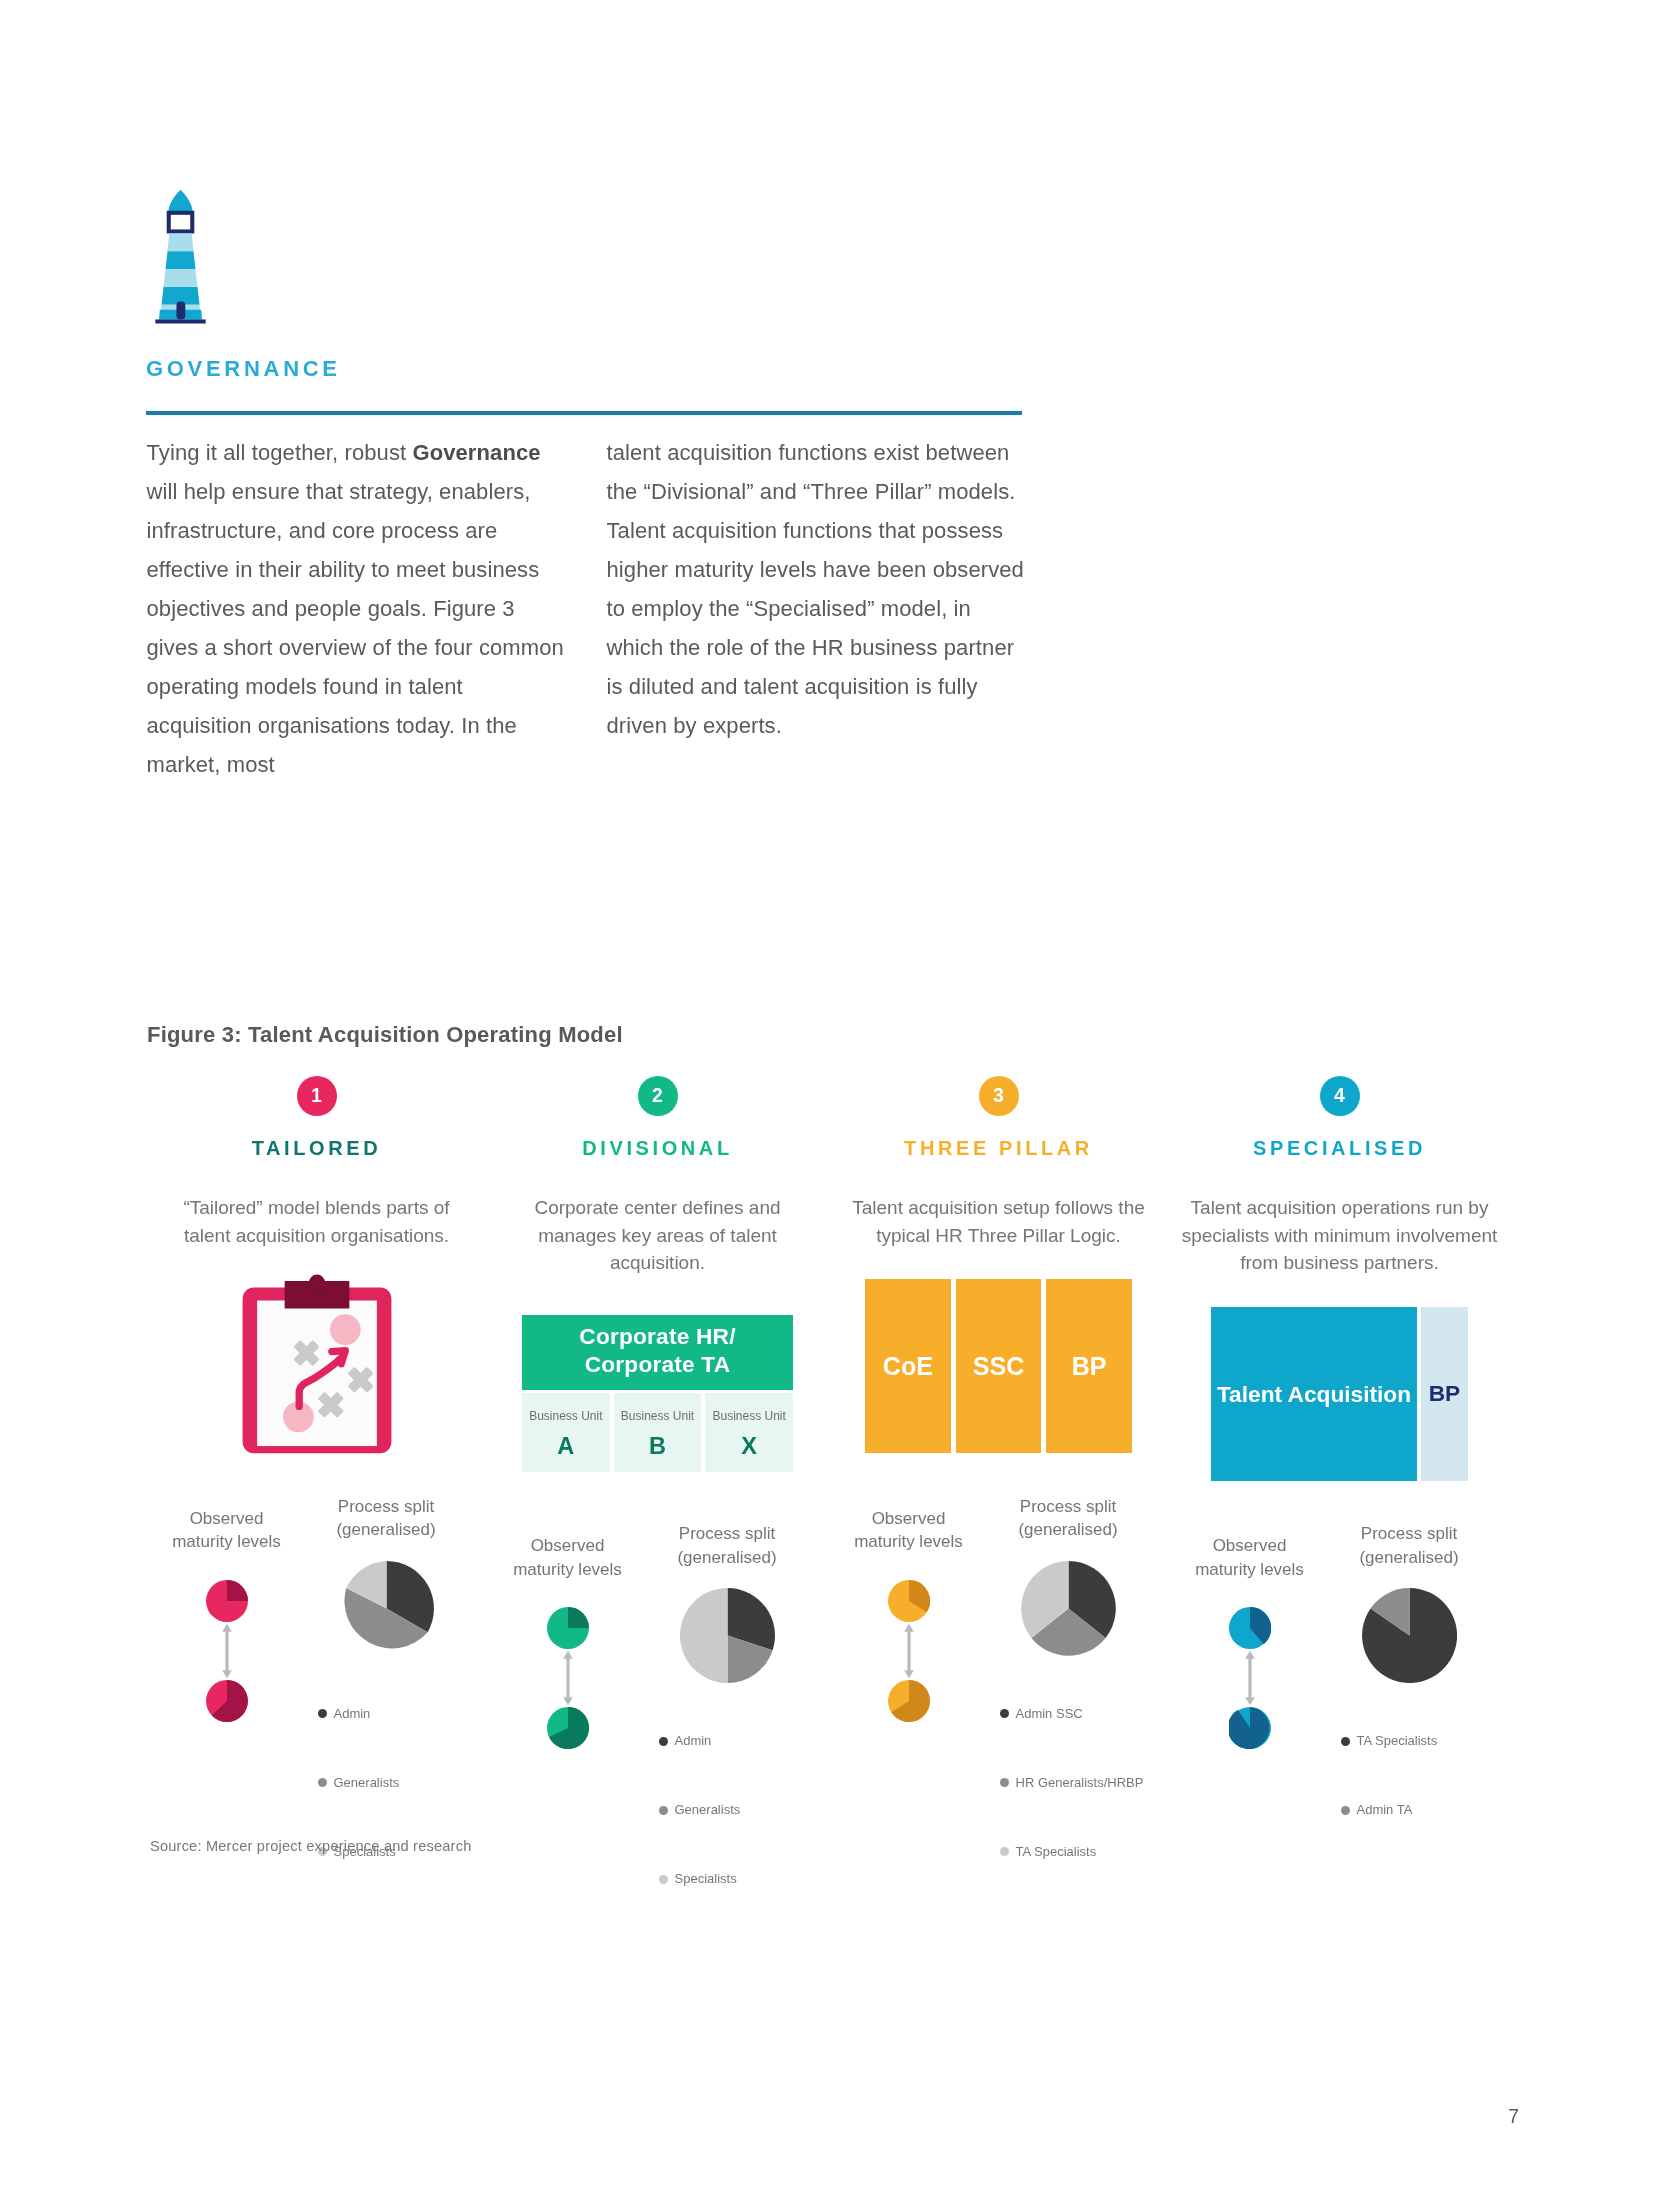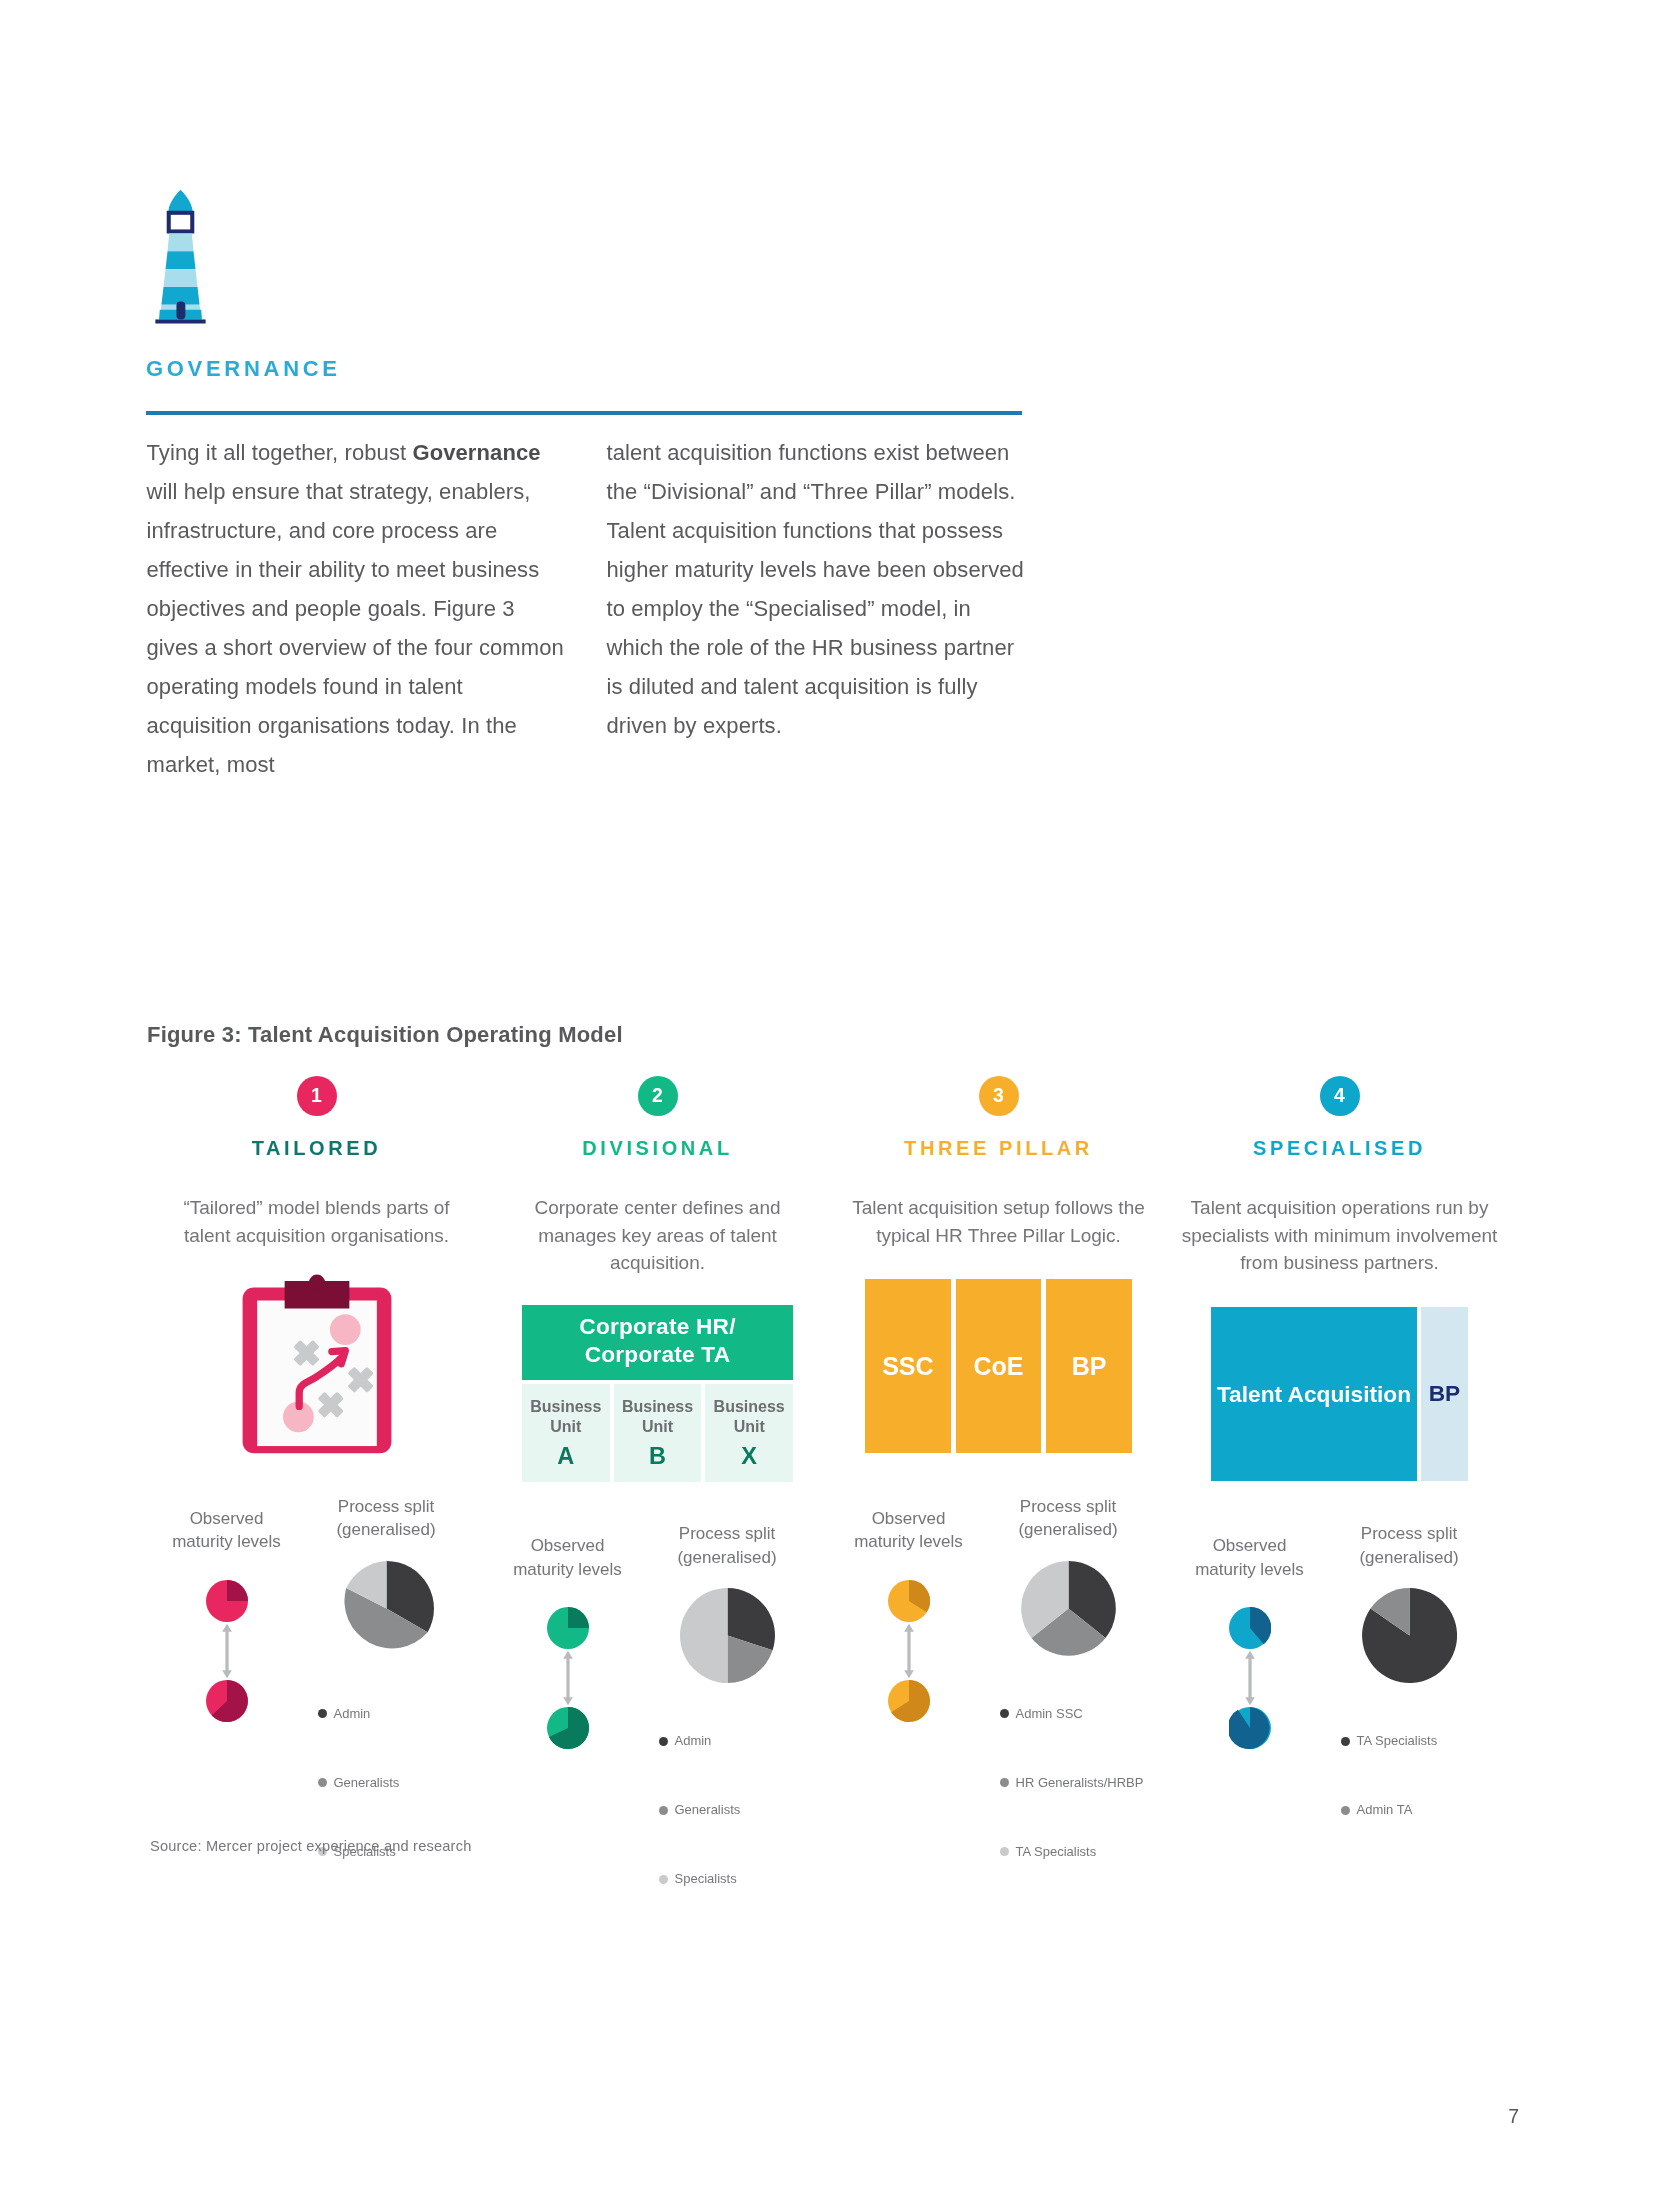--- a/index.html
+++ b/index.html
@@ -146,24 +146,23 @@
     letter-spacing: 0.2px;
   }
   .bu-row { display: flex; gap: 4px; margin-top: 3.2px; }
   .bu {
     flex: 1;
     background: #E8F6F1;
     text-align: center;
     padding: 13.8px 0 12px;
   }
   .bu .bu-lbl {
-    font-size: 16px;
+    font-size: 12px;
     line-height: 19.4px;
     color: #6D6E71;
-    font-weight: bold;
   }
   .bu .bu-letter {
     margin-top: 6.5px;
     font-size: 23.5px;
     font-weight: 700;
     color: #087A5D;
   }
 
   
   .pillars { display: flex; gap: 4.9px; width: 267px; }
@@ -449,22 +448,22 @@
         </div>
       </div>
     </div>
 
     <div class="fig-col">
       <div class="badge" style="background:#F7AF2B">3</div>
       <div class="col-title" style="color:#F7AF2B">THREE PILLAR</div>
       <div class="col-desc">Talent acquisition setup follows the typical HR Three Pillar Logic.</div>
       <div class="diagram">
         <div class="pillars">
+          <div class="pillar">CoE</div>
           <div class="pillar">SSC</div>
-          <div class="pillar">CoE</div>
           <div class="pillar">BP</div>
         </div>
       </div>
       <div class="col-lower">
         <div class="maturity-block">
           <div class="sub-head">Observed maturity levels</div>
           <div class="maturity-viz">
             <svg class="mat-circle" viewBox="0 0 52 52">
               <circle cx="26" cy="26" r="26" fill="#F7AF2B"></circle>
               <path d="M26 26 L26 0 A26 26 0 0 1 48 40 Z" fill="#D0881A"></path>

